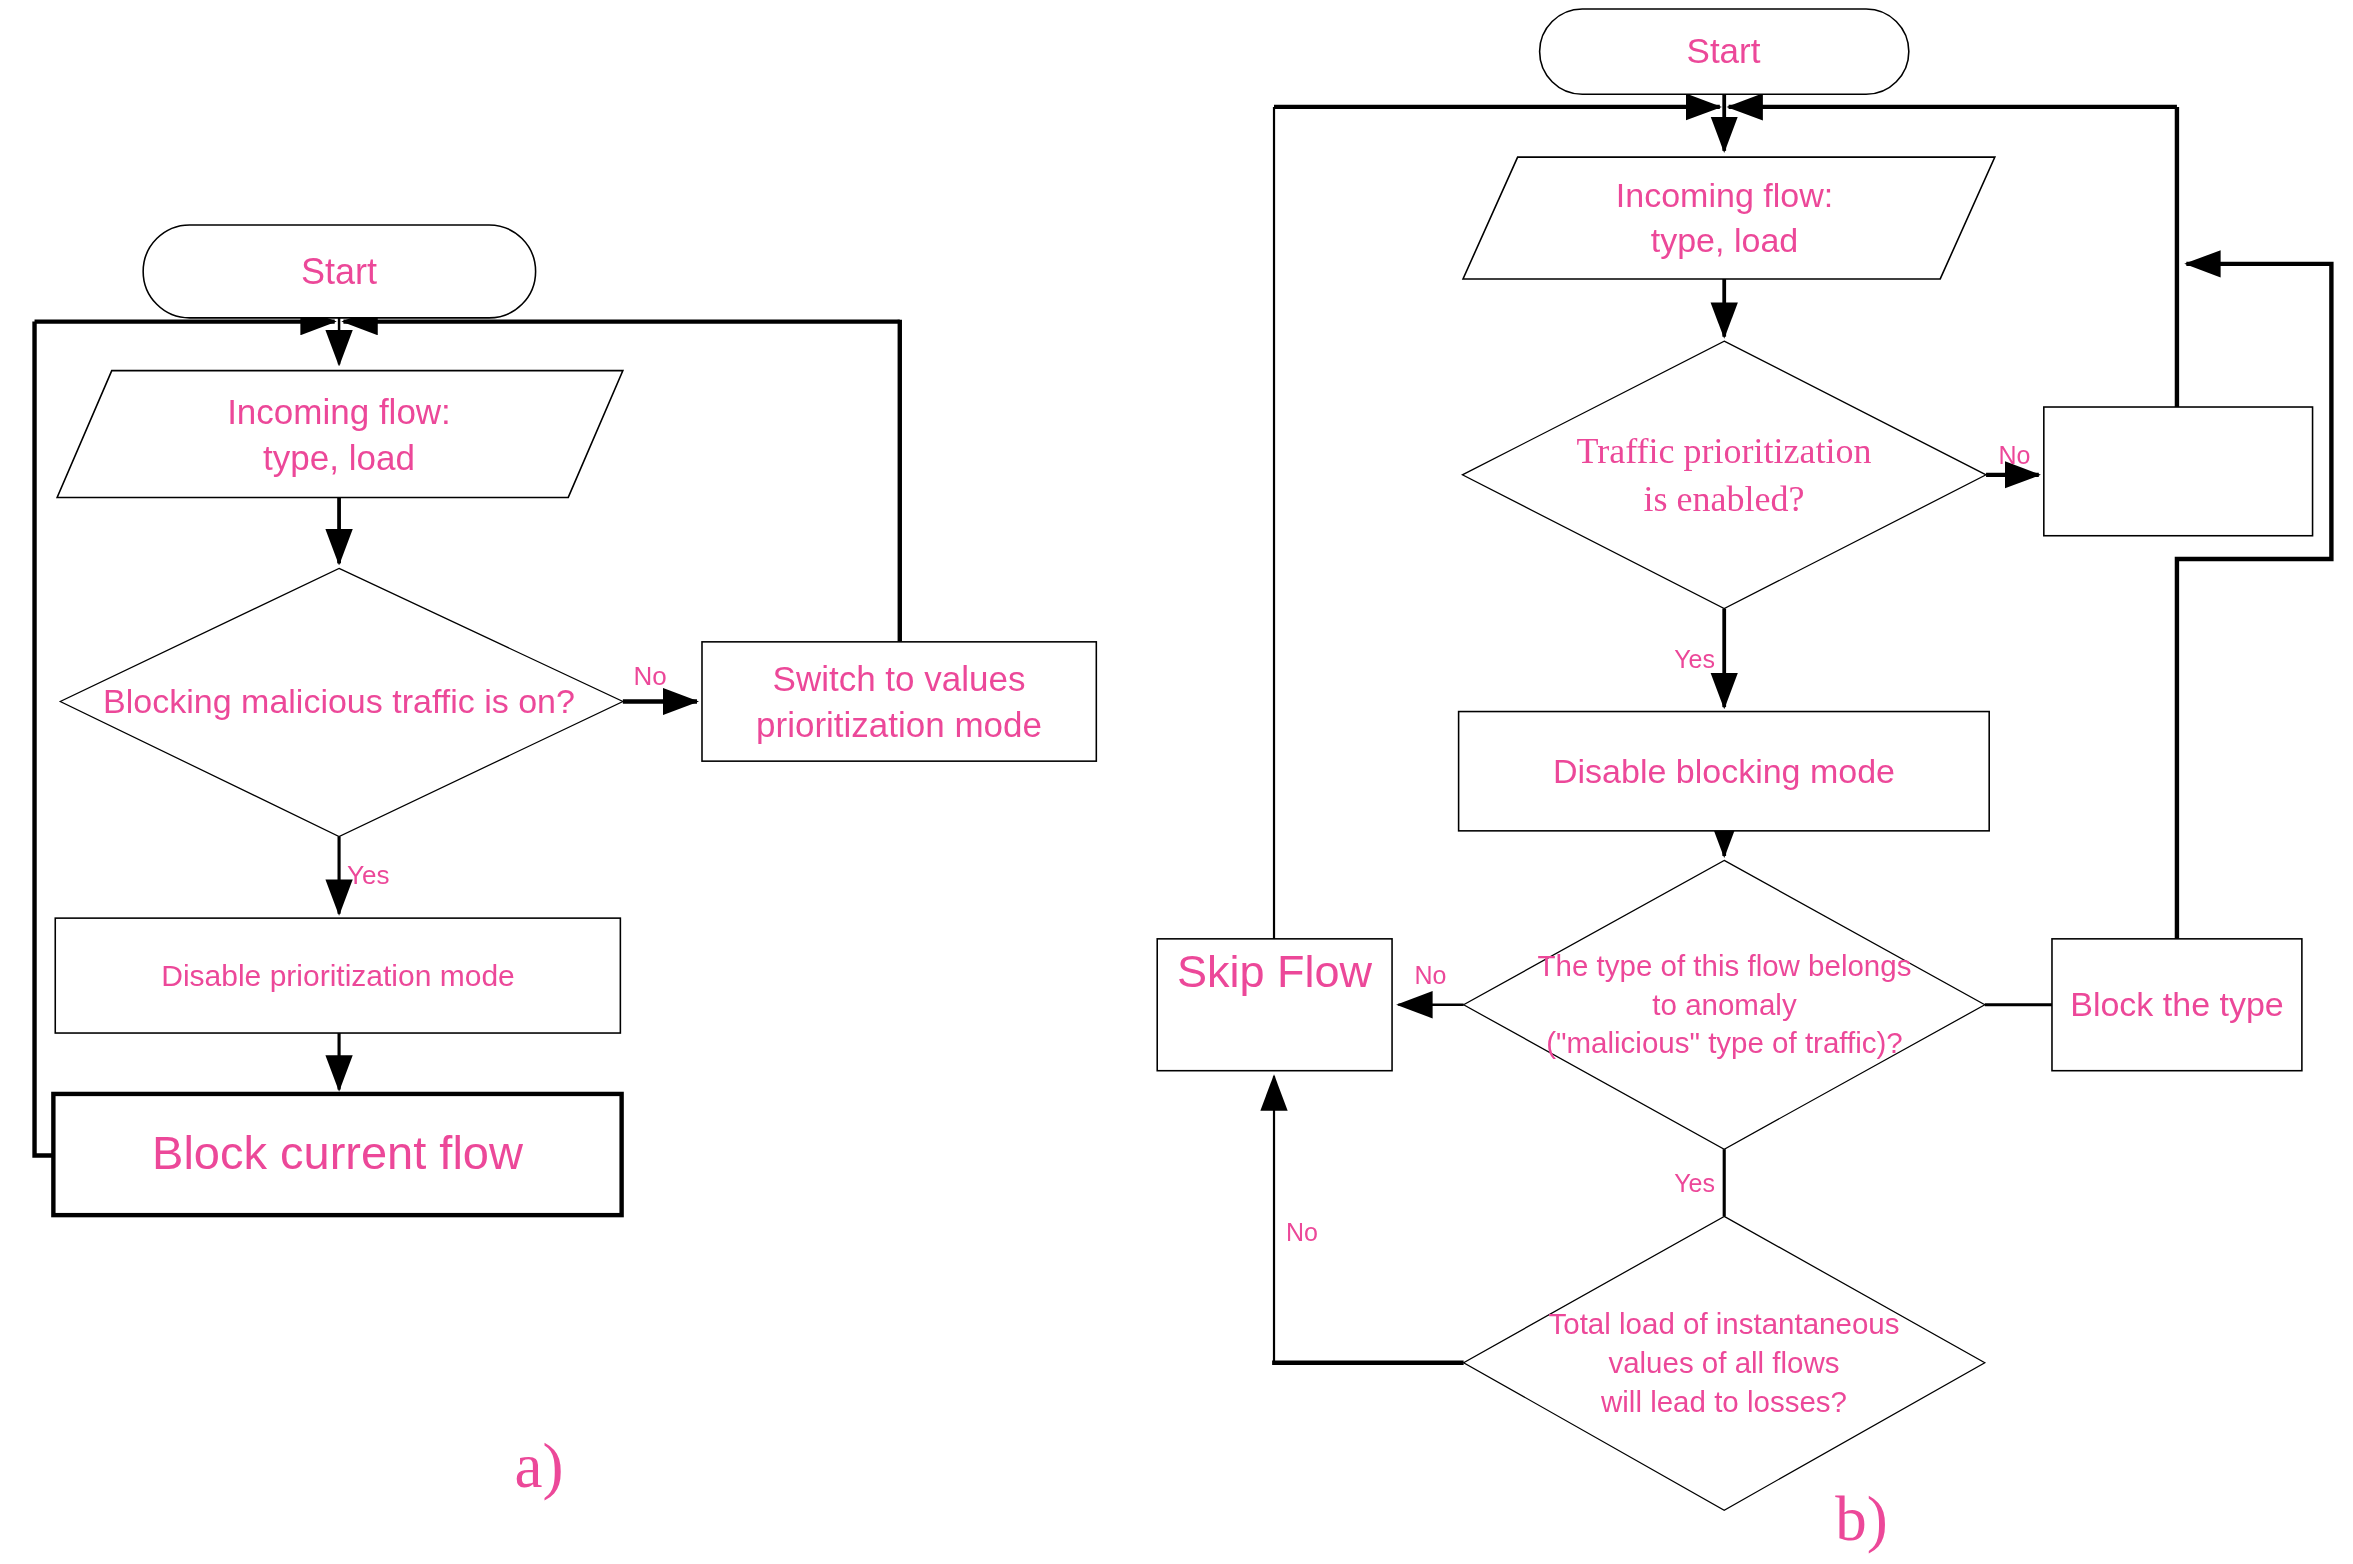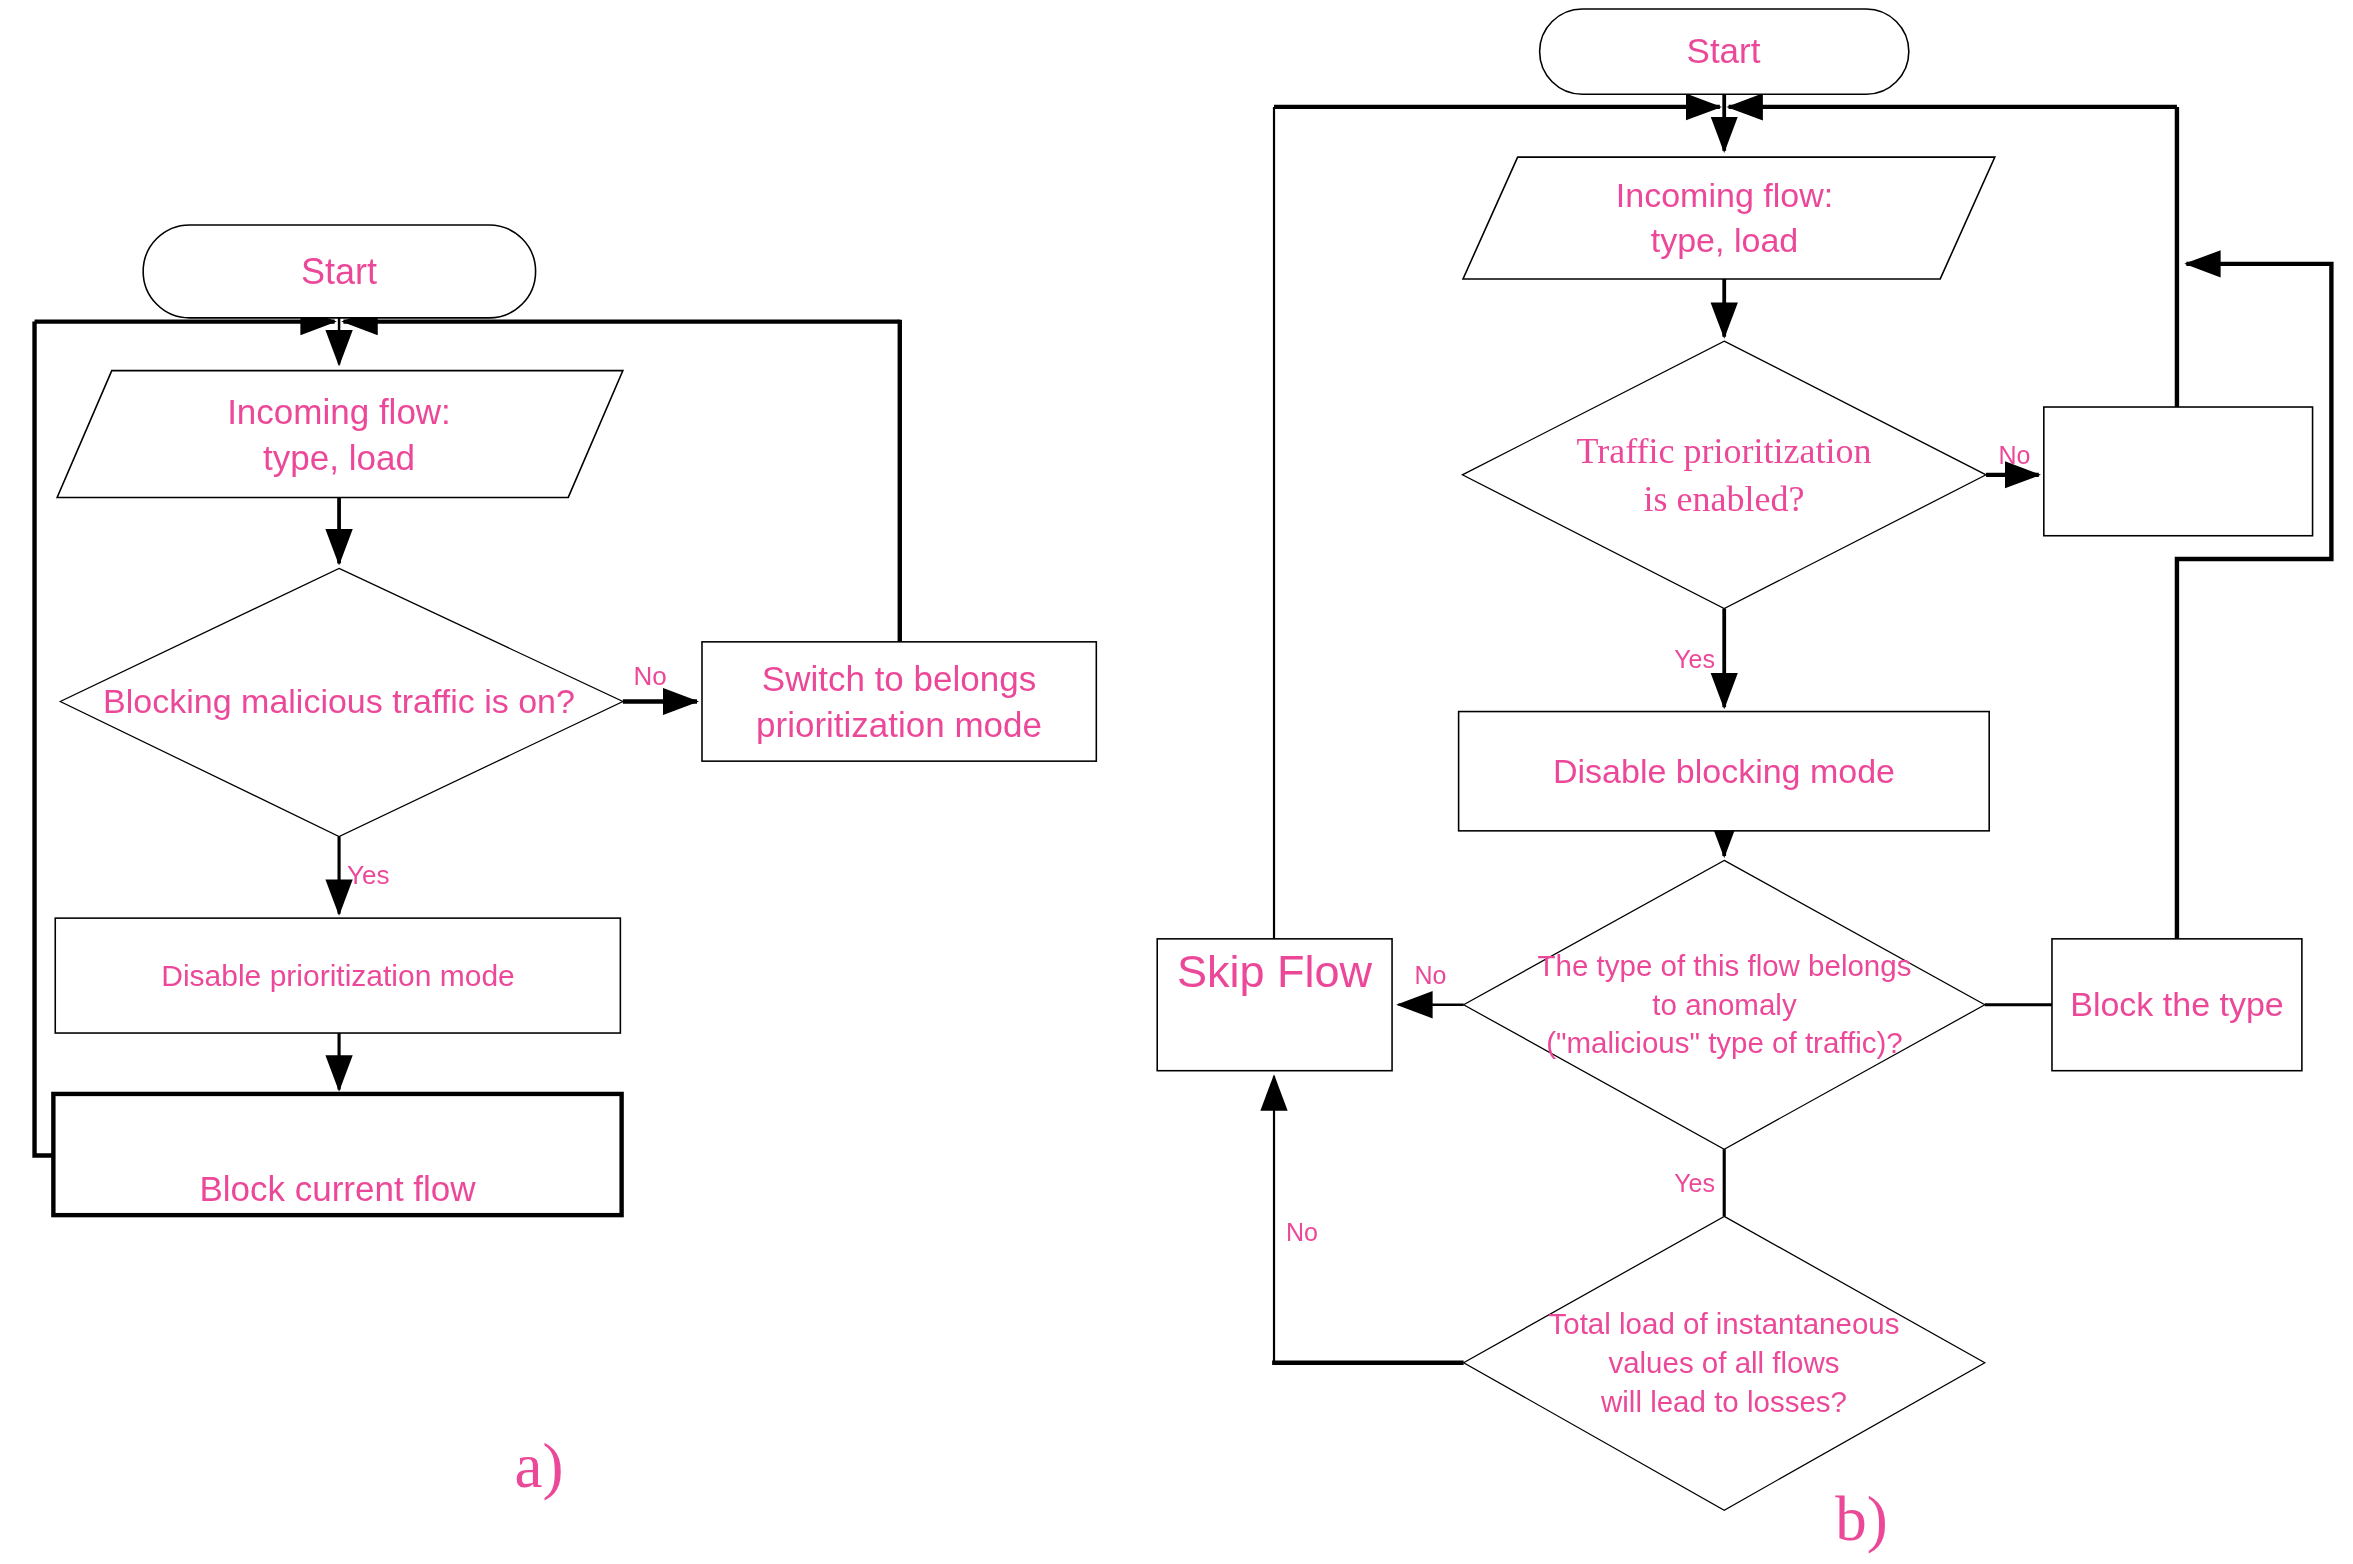--- a/index.html
+++ b/index.html
@@ -103,25 +103,25 @@
       <rect class="shape" x="3268" y="1495" width="398" height="210" stroke-width="2.5"></rect>
       <polygon class="shape" points="2746,1937 3161,2170 2746,2405 2331,2170" stroke-width="2"></polygon>
     </g>
   </svg>
 
   <div class="lbl" style="left:143px; top:225px; width:392px; height:93px; font-size:36px;">Start</div>
   <div class="lbl" style="left:88px; top:377px; width:502px; height:116px; font-size:35px;">Incoming flow:
 type, load</div>
   <div class="lbl nowrap" style="left:63px; top:660px; width:552px; height:82px; font-size:34px;">Blocking malicious traffic is on?</div>
   <div class="lbl" style="left:625px; top:658px; width:50px; height:36px; font-size:26px;">No</div>
-  <div class="lbl" style="left:708px; top:648px; width:382px; height:108px; font-size:35px;">Switch to belongs
+  <div class="lbl" style="left:708px; top:648px; width:382px; height:108px; font-size:35px;">Switch to values
 prioritization mode</div>
   <div class="lbl left" style="left:347px; top:858px; width:75px; height:35px; font-size:26px;">Yes</div>
   <div class="lbl" style="left:60px; top:922px; width:556px; height:108px; font-size:30px;">Disable prioritization mode</div>
-  <div class="lbl" style="left:58px; top:1097px; width:559px; height:113px; font-size:35px;margin-top:36px;">Block current flow</div>
+  <div class="lbl" style="left:58px; top:1097px; width:559px; height:113px; font-size:47px;">Block current flow</div>
   <div class="lbl serif" style="left:487px; top:1424px; width:104px; height:85px; font-size:63px;">a)</div>
 
   <div class="lbl" style="left:1539px; top:8.8px; width:369px; height:85px; font-size:35px;">Start</div>
   <div class="lbl" style="left:1501px; top:164px; width:447px; height:108px; font-size:34px;">Incoming flow:
 type, load</div>
   <div class="lbl serif" style="left:1513px; top:416px; width:422px; height:119px; font-size:36px;">Traffic prioritization
 is enabled?</div>
   <div class="lbl" style="left:1989px; top:439px; width:51px; height:33px; font-size:25px;">No</div>
   <div class="lbl right" style="left:1645px; top:643px; width:70px; height:33px; font-size:25px;">Yes</div>
   <div class="lbl" style="left:1501px; top:914px; width:447px; height:182px; font-size:29.5px;">The type of this flow belongs

